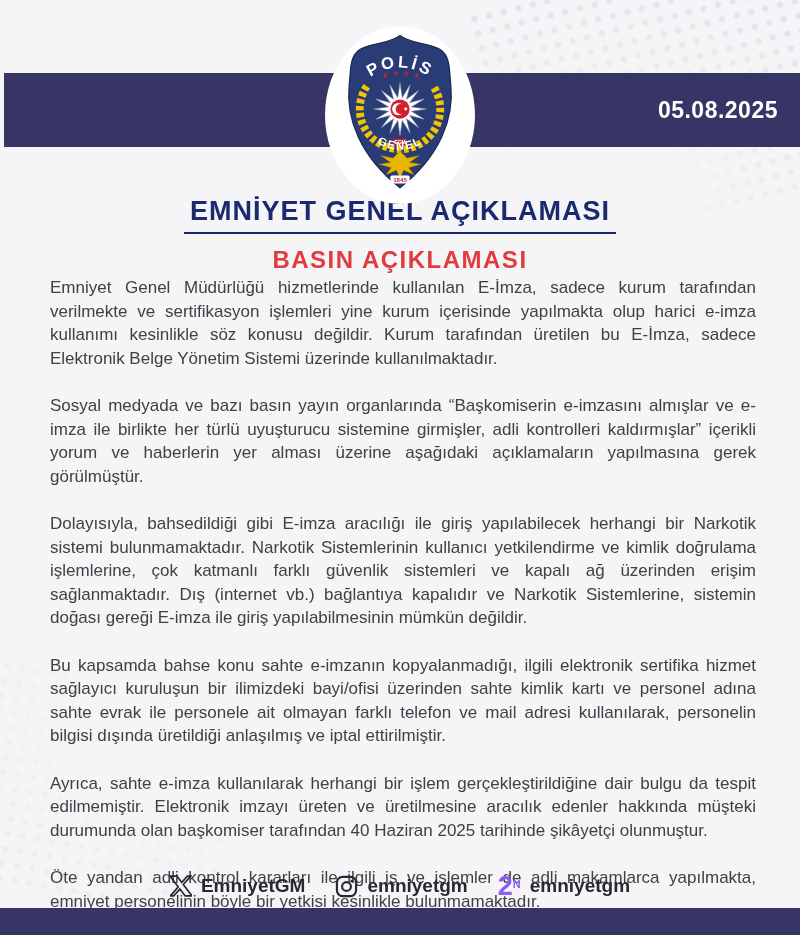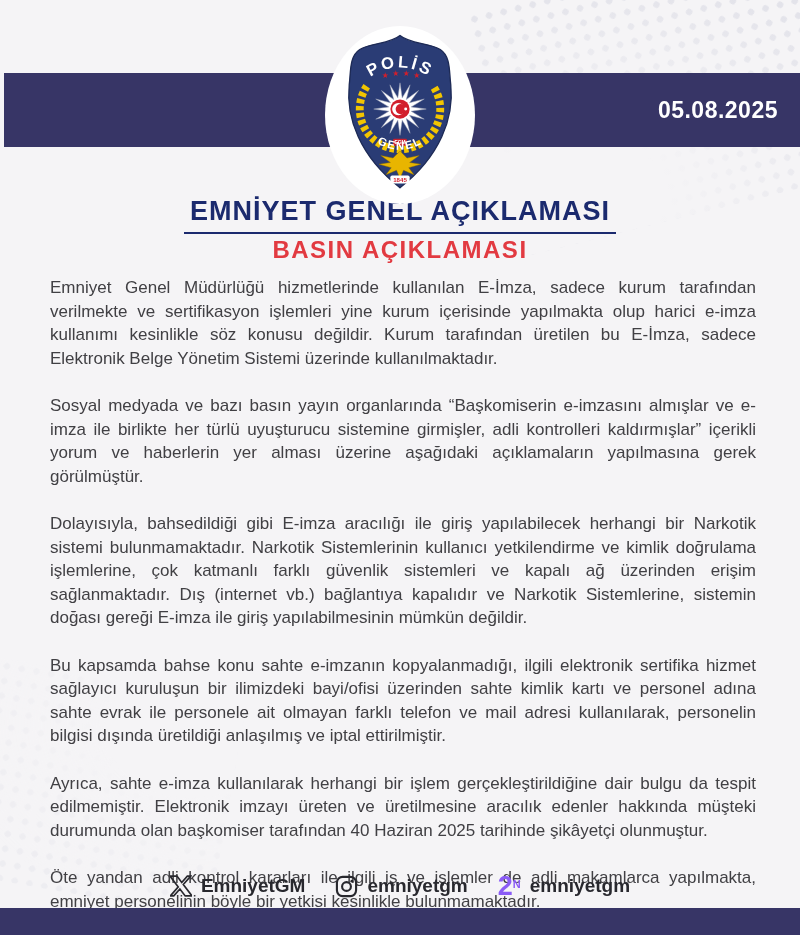--- a/index.html
+++ b/index.html
@@ -29,21 +29,21 @@
   
   .logo-oval { position:absolute; z-index:3; left:50%; transform:translateX(-50%);
     top:26px; width:150px; height:178px; background:#ffffff; border-radius:50%; }
   .emblem { position:absolute; z-index:4; left:50%; transform:translateX(-50%);
     top:32px; width:140px; height:162px; }
 
   
   .head-block { position:absolute; z-index:2; top:196px; left:0; width:800px; text-align:center; }
   .title { display:inline-block; color:#1b2a6e; font-size:27px; font-weight:bold;
     letter-spacing:1px; border-bottom:2.5px solid #1b2a6e; padding:0 6px 5px 6px; }
-  .subtitle { margin-top:2px; color:#e23a41; font-size:24px; font-weight:bold; letter-spacing:1.5px; }
+  .subtitle { margin-top:12px; color:#e23a41; font-size:24px; font-weight:bold; letter-spacing:1.5px; }
 
   
   .body-text { position:absolute; z-index:2; top:276px; left:50px; width:706px;
     color:#414044; font-size:17px; line-height:23.5px; text-align:justify; }
   .body-text p { margin-bottom:24px; }
   .body-text p:last-child { margin-bottom:0; }
 
   
   .footer { position:absolute; z-index:2; left:0; bottom:32px; width:800px; height:34px;
     display:flex; align-items:center; justify-content:center; gap:30px; }

